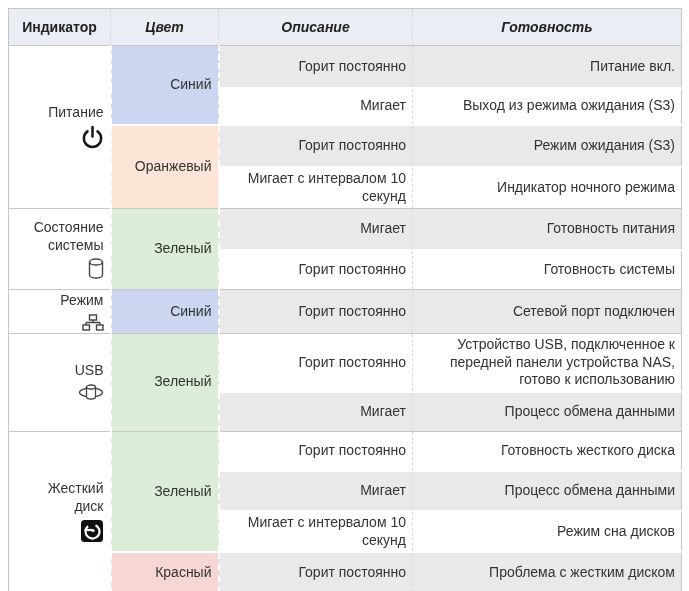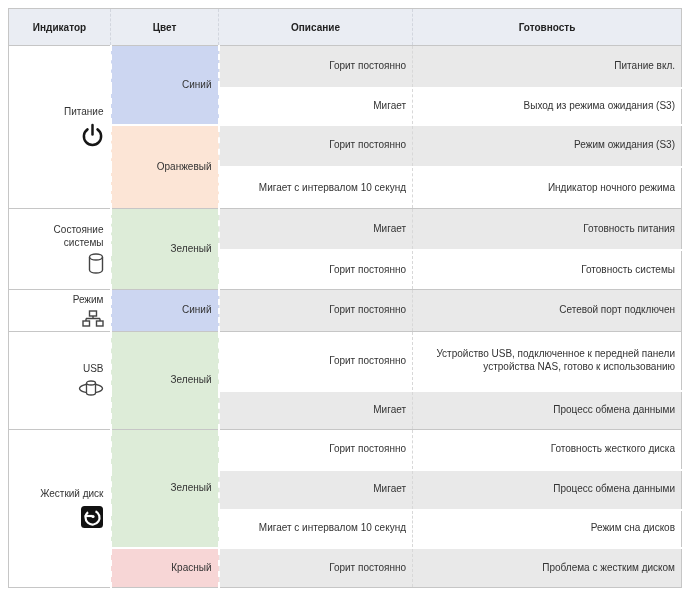--- a/index.html
+++ b/index.html
@@ -1,23 +1,23 @@
 <!DOCTYPE html>
 <html lang="ru" style="--blue: #ccd6f1; --orange: #fce5d6; --green: #ddecd8; --red: #f7d6d6; --row_stripe: #e9e9e9; --header_bg: #eaedf3; --border: #c6c6c6;"><head>
 <meta charset="utf-8">
 <style>
   html,body{margin:0;padding:0;background:#fff;}
   body{font-family:"Liberation Sans","DejaVu Sans",sans-serif;color:#333;}
   .page{padding:8px 8px;}
   table.led{border-collapse:collapse;table-layout:fixed;width:673px;
-    border:1px solid var(--border,#c6c6c6);font-size:10px;}
+    border:1px solid var(--border,#c6c6c6);font-size:14px;}
   col.c1{width:102px}col.c2{width:108px}col.c3{width:194px}col.c4{width:269px}
   th{background:var(--header_bg,#eaedf3);font-weight:bold;color:#222;
      height:34px;border-bottom:1px solid var(--border,#c6c6c6);text-align:center;}
-  th + th{border-left:1px dashed #d2d6de;}
+  th + th{border-left:1px dashed #d2d6de;font-style:italic;}
   td{text-align:right;vertical-align:middle;padding:2px 6px;line-height:1.25;}
   td.c-col,td.c-desc,td.c-state{border-left:1px dashed #d8d8d8;}
   
   td.tone{border-left:2px dashed #fff;border-right:2px dashed #fff;}
   td.t-blue{background:var(--blue,#ccd6f1);}
   td.t-orange{background:var(--orange,#fce5d6);}
   td.t-green{background:var(--green,#ddecd8);}
   td.t-red{background:var(--red,#f7d6d6);}
   
   tbody tr:nth-child(odd) td.cell{background:var(--row_stripe,#e9e9e9);}

